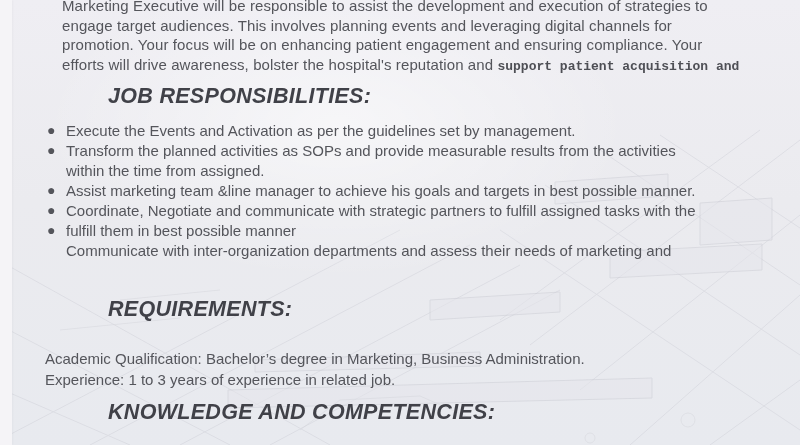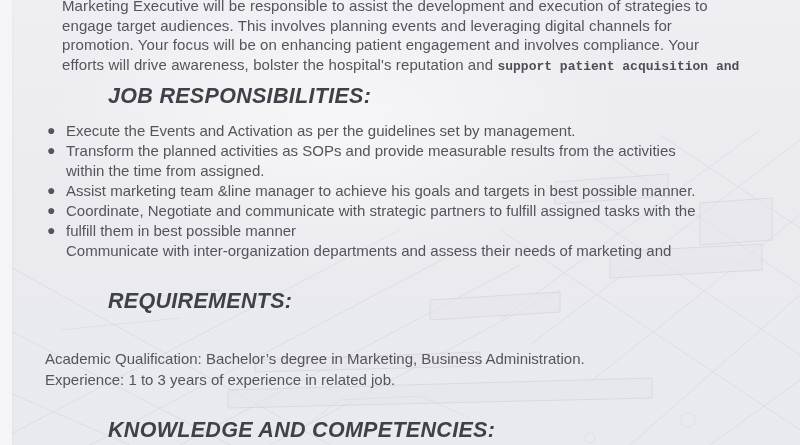--- a/index.html
+++ b/index.html
@@ -30,22 +30,22 @@
   .alt-font{
     font-family:Liberation Mono, monospace;
     font-size:13px;font-weight:600;color:#4e4f55;letter-spacing:0;
   }
   .section-heading{
     position:absolute;left:108px;
     font-size:21.5px;font-weight:bold;color:#404148;
     letter-spacing:0.3px;white-space:nowrap;font-style:italic;
   }
   .h-job{top:84px;}
-  .h-req{top:289px;}
-  .h-know{top:418px;}
+  .h-req{top:297px;}
+  .h-know{top:400px;}
   .bullet-list{
     position:absolute;left:46px;top:121px;
     margin:0;padding:0;list-style:none;
     font-size:15px;line-height:20px;color:#54555b;
   }
   .bullet-list li{position:relative;padding-left:20px;}
   .bullet{
     position:absolute;left:1px;top:-1px;
     font-size:14px;color:#54555b;
   }
@@ -99,21 +99,21 @@
       <circle cx="688" cy="420" r="7"></circle>
       <circle cx="590" cy="438" r="5"></circle>
     </g>
   </svg>
   <div class="glow"></div>
   <div class="edge-strip"></div>
 
   <div class="intro">
     <div class="line">Marketing Executive will be responsible to assist the development and execution of strategies to</div>
     <div class="line">engage target audiences. This involves planning events and leveraging digital channels for</div>
-    <div class="line">promotion. Your focus will be on enhancing patient engagement and involves compliance. Your</div>
+    <div class="line">promotion. Your focus will be on enhancing patient engagement and ensuring compliance. Your</div>
     <div class="line"><span>efforts will drive awareness, bolster the hospital's reputation and </span><span class="alt-font">support patient acquisition and</span></div>
   </div>
 
   <div class="section-heading h-job">JOB RESPONSIBILITIES:</div>
 
   <ul class="bullet-list">
     <li>
       <span class="bullet">●</span>
       <div class="line">Execute the Events and Activation as per the guidelines set by management.</div>
     </li>

